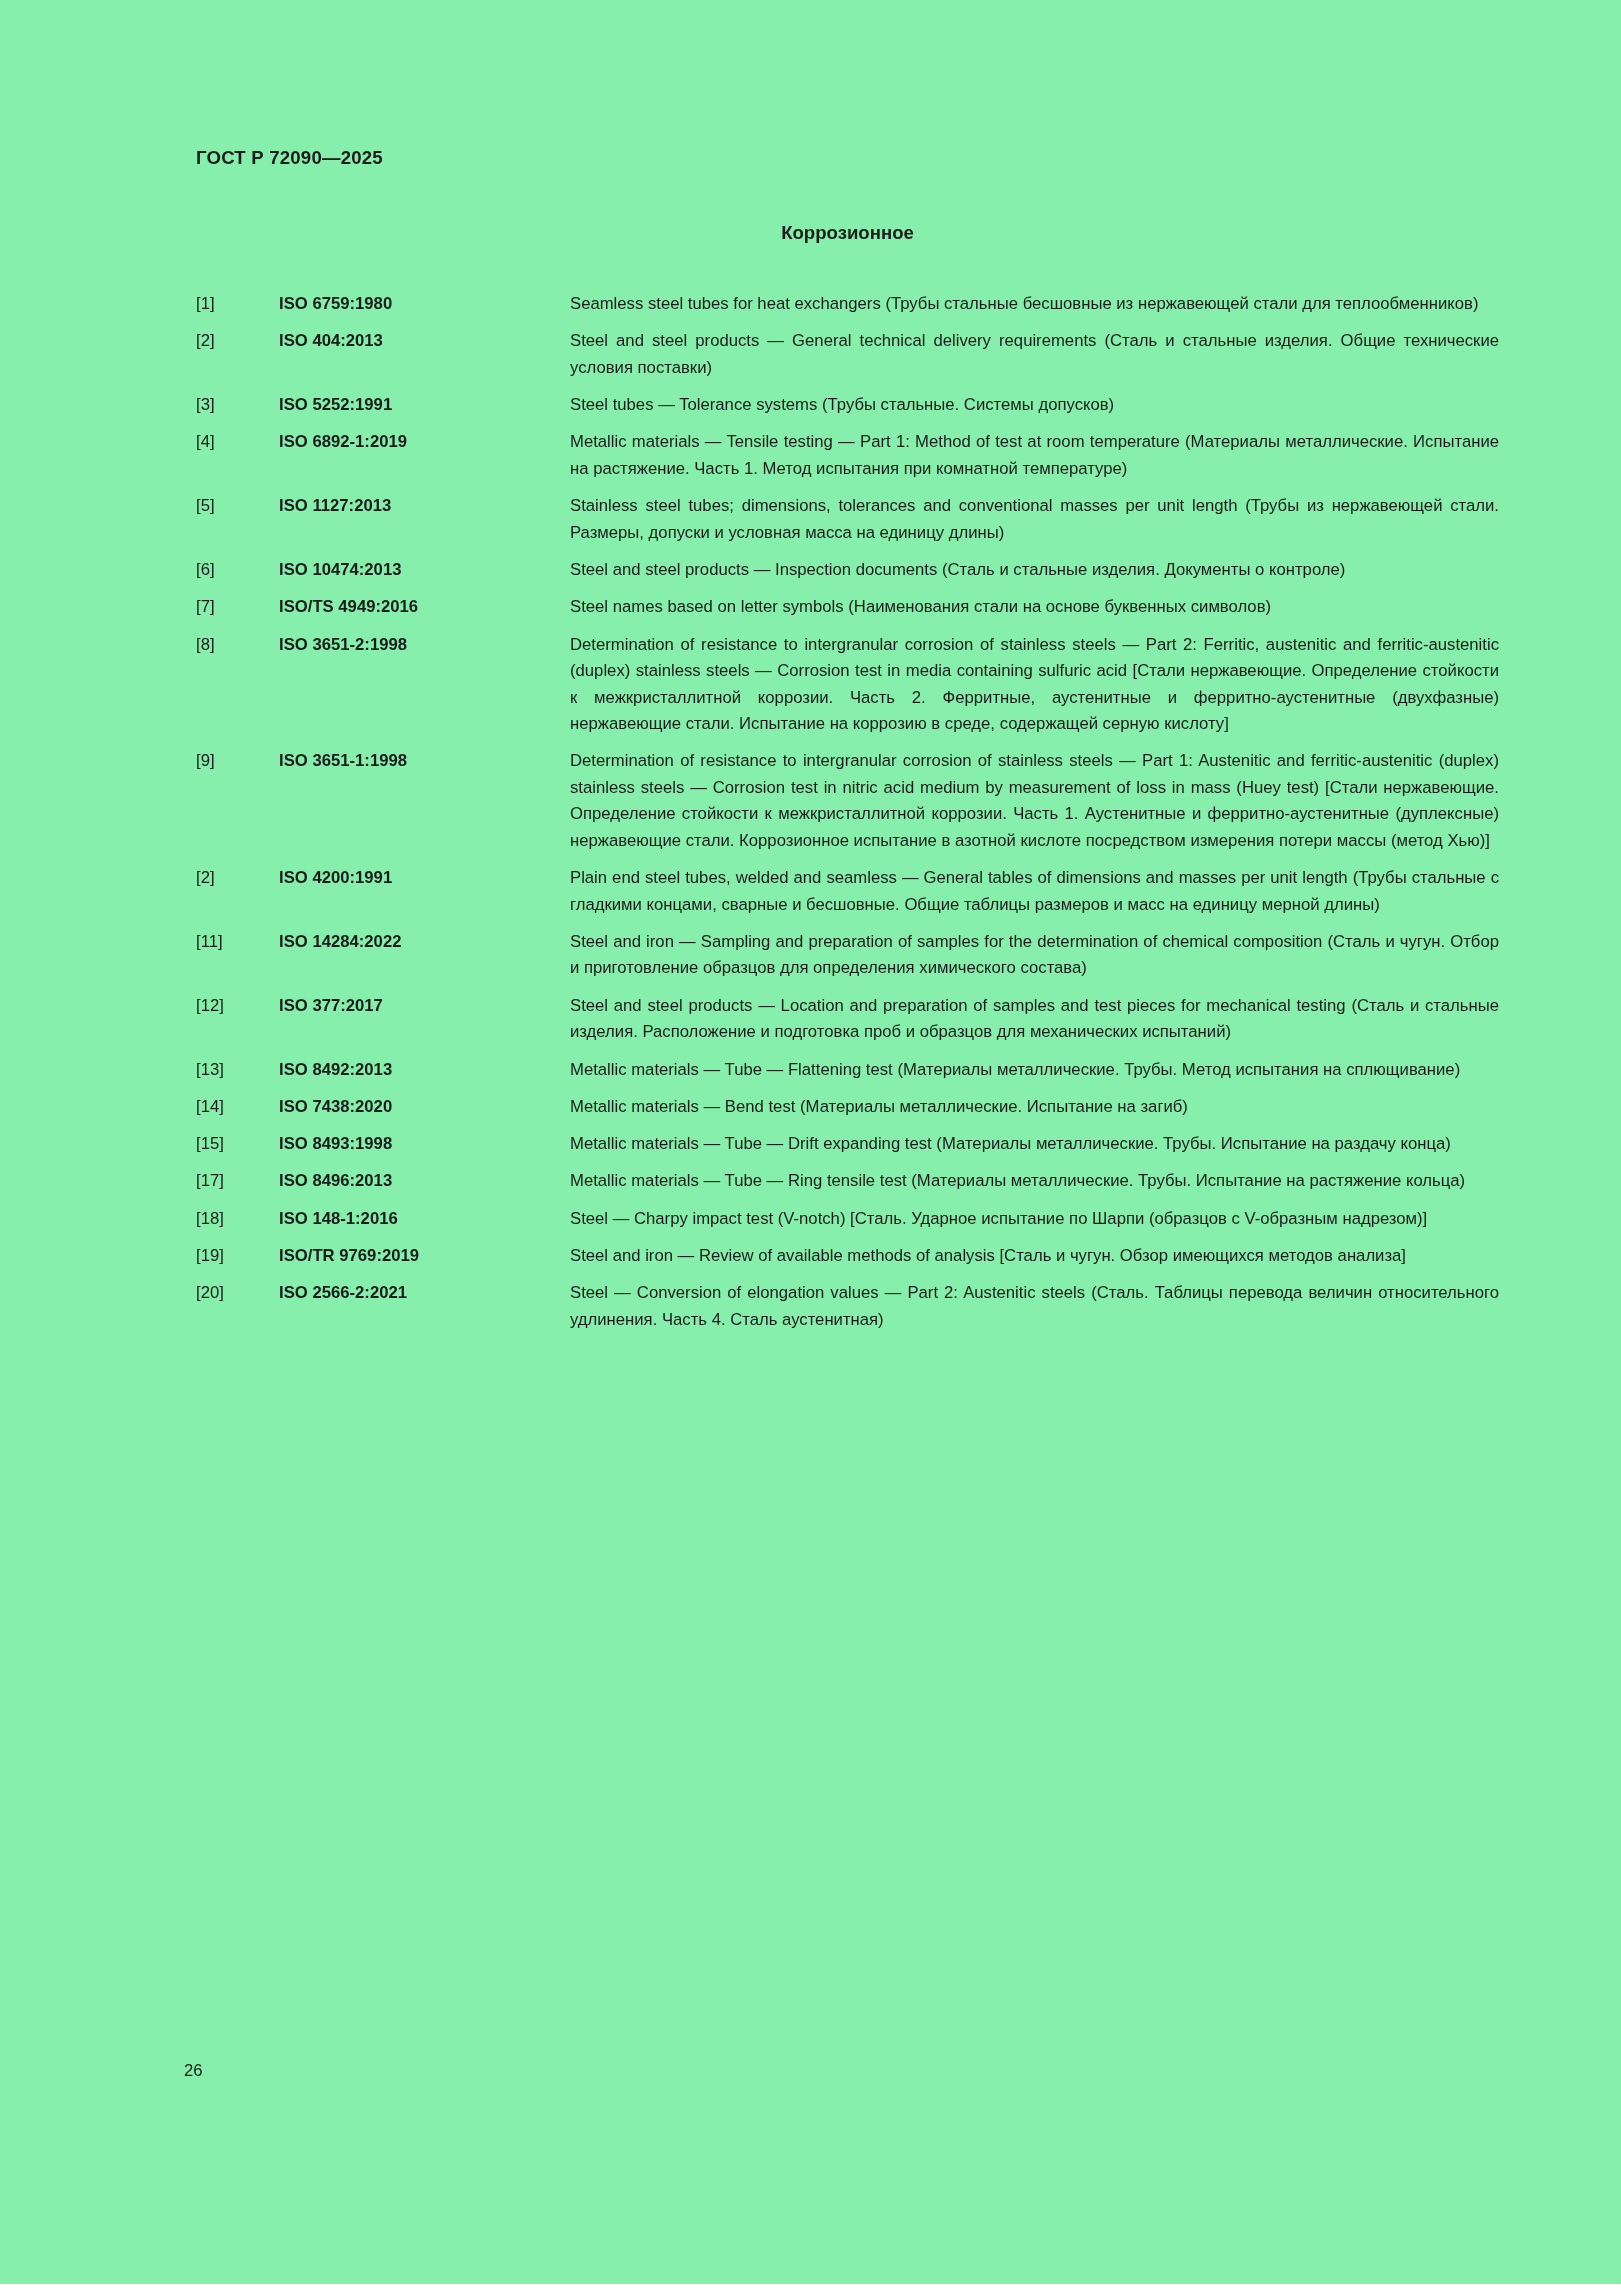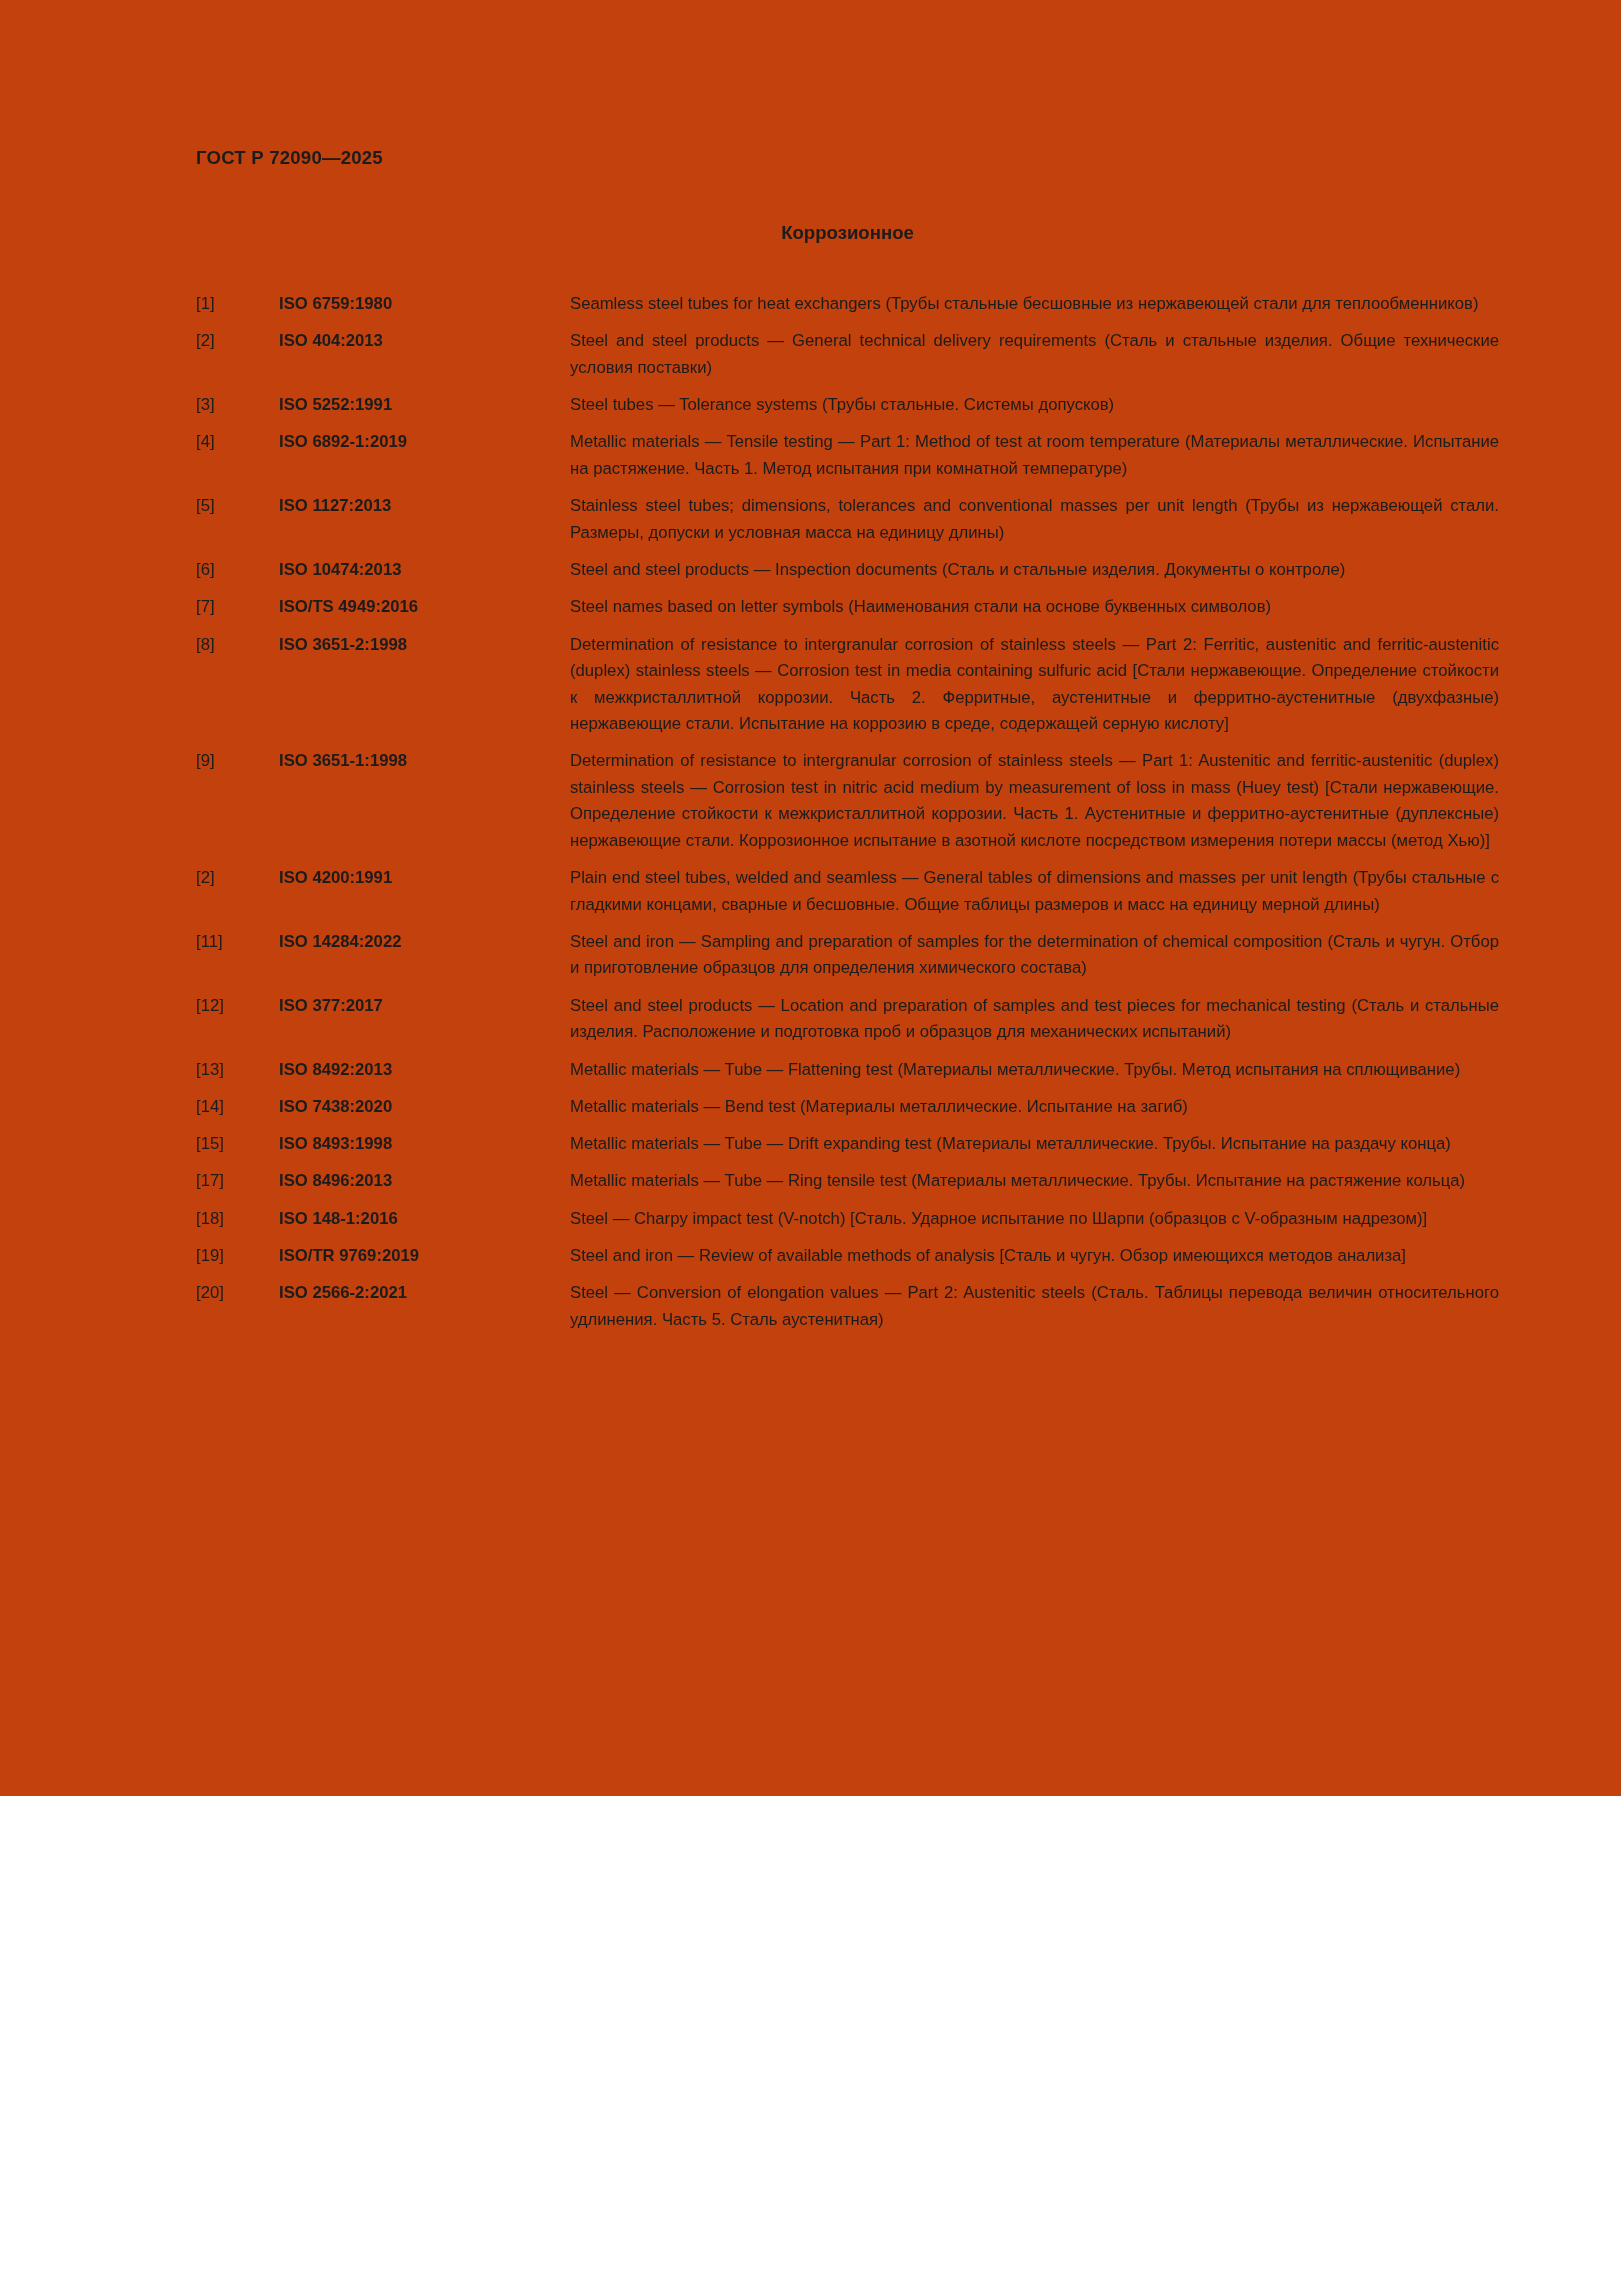--- a/index.html
+++ b/index.html
@@ -4,22 +4,22 @@
 <style>
   * { margin: 0; padding: 0; box-sizing: border-box; }
   html, body {
     background: #ffffff;
     font-family: "Liberation Sans", "DejaVu Sans", sans-serif;
     color: #1c1c1c;
   }
   .page {
     position: relative;
     width: 1621px;
-    height: 1796px;
-    background: #c2410c;
+    height: 2284px;
+    background: #86efac;
     padding: 147px 122px 4px 196px;
     overflow: hidden;
   }
   .doc-header {
     font-size: 18.6px;
     font-weight: bold;
     letter-spacing: 0.2px;
   }
   .doc-title {
     font-size: 18.6px;
@@ -152,19 +152,19 @@
         <div class="ref-text">Steel — Charpy impact test (V-notch) [Сталь. Ударное испытание по Шарпи (образцов с V-образным надрезом)]</div>
       </div>
       <div class="ref-row">
         <div class="ref-num">[19]</div>
         <div class="ref-code">ISO/TR 9769:2019</div>
         <div class="ref-text">Steel and iron — Review of available methods of analysis [Сталь и чугун. Обзор имеющихся методов анализа]</div>
       </div>
       <div class="ref-row">
         <div class="ref-num">[20]</div>
         <div class="ref-code">ISO 2566-2:2021</div>
-        <div class="ref-text">Steel — Conversion of elongation values — Part 2: Austenitic steels (Сталь. Таблицы перевода величин относительного удлинения. Часть 5. Сталь аустенитная)</div>
+        <div class="ref-text">Steel — Conversion of elongation values — Part 2: Austenitic steels (Сталь. Таблицы перевода величин относительного удлинения. Часть 4. Сталь аустенитная)</div>
       </div>
     </div>
 
   <div class="page-number">26</div>
 </div>
 
 
 </body></html>

